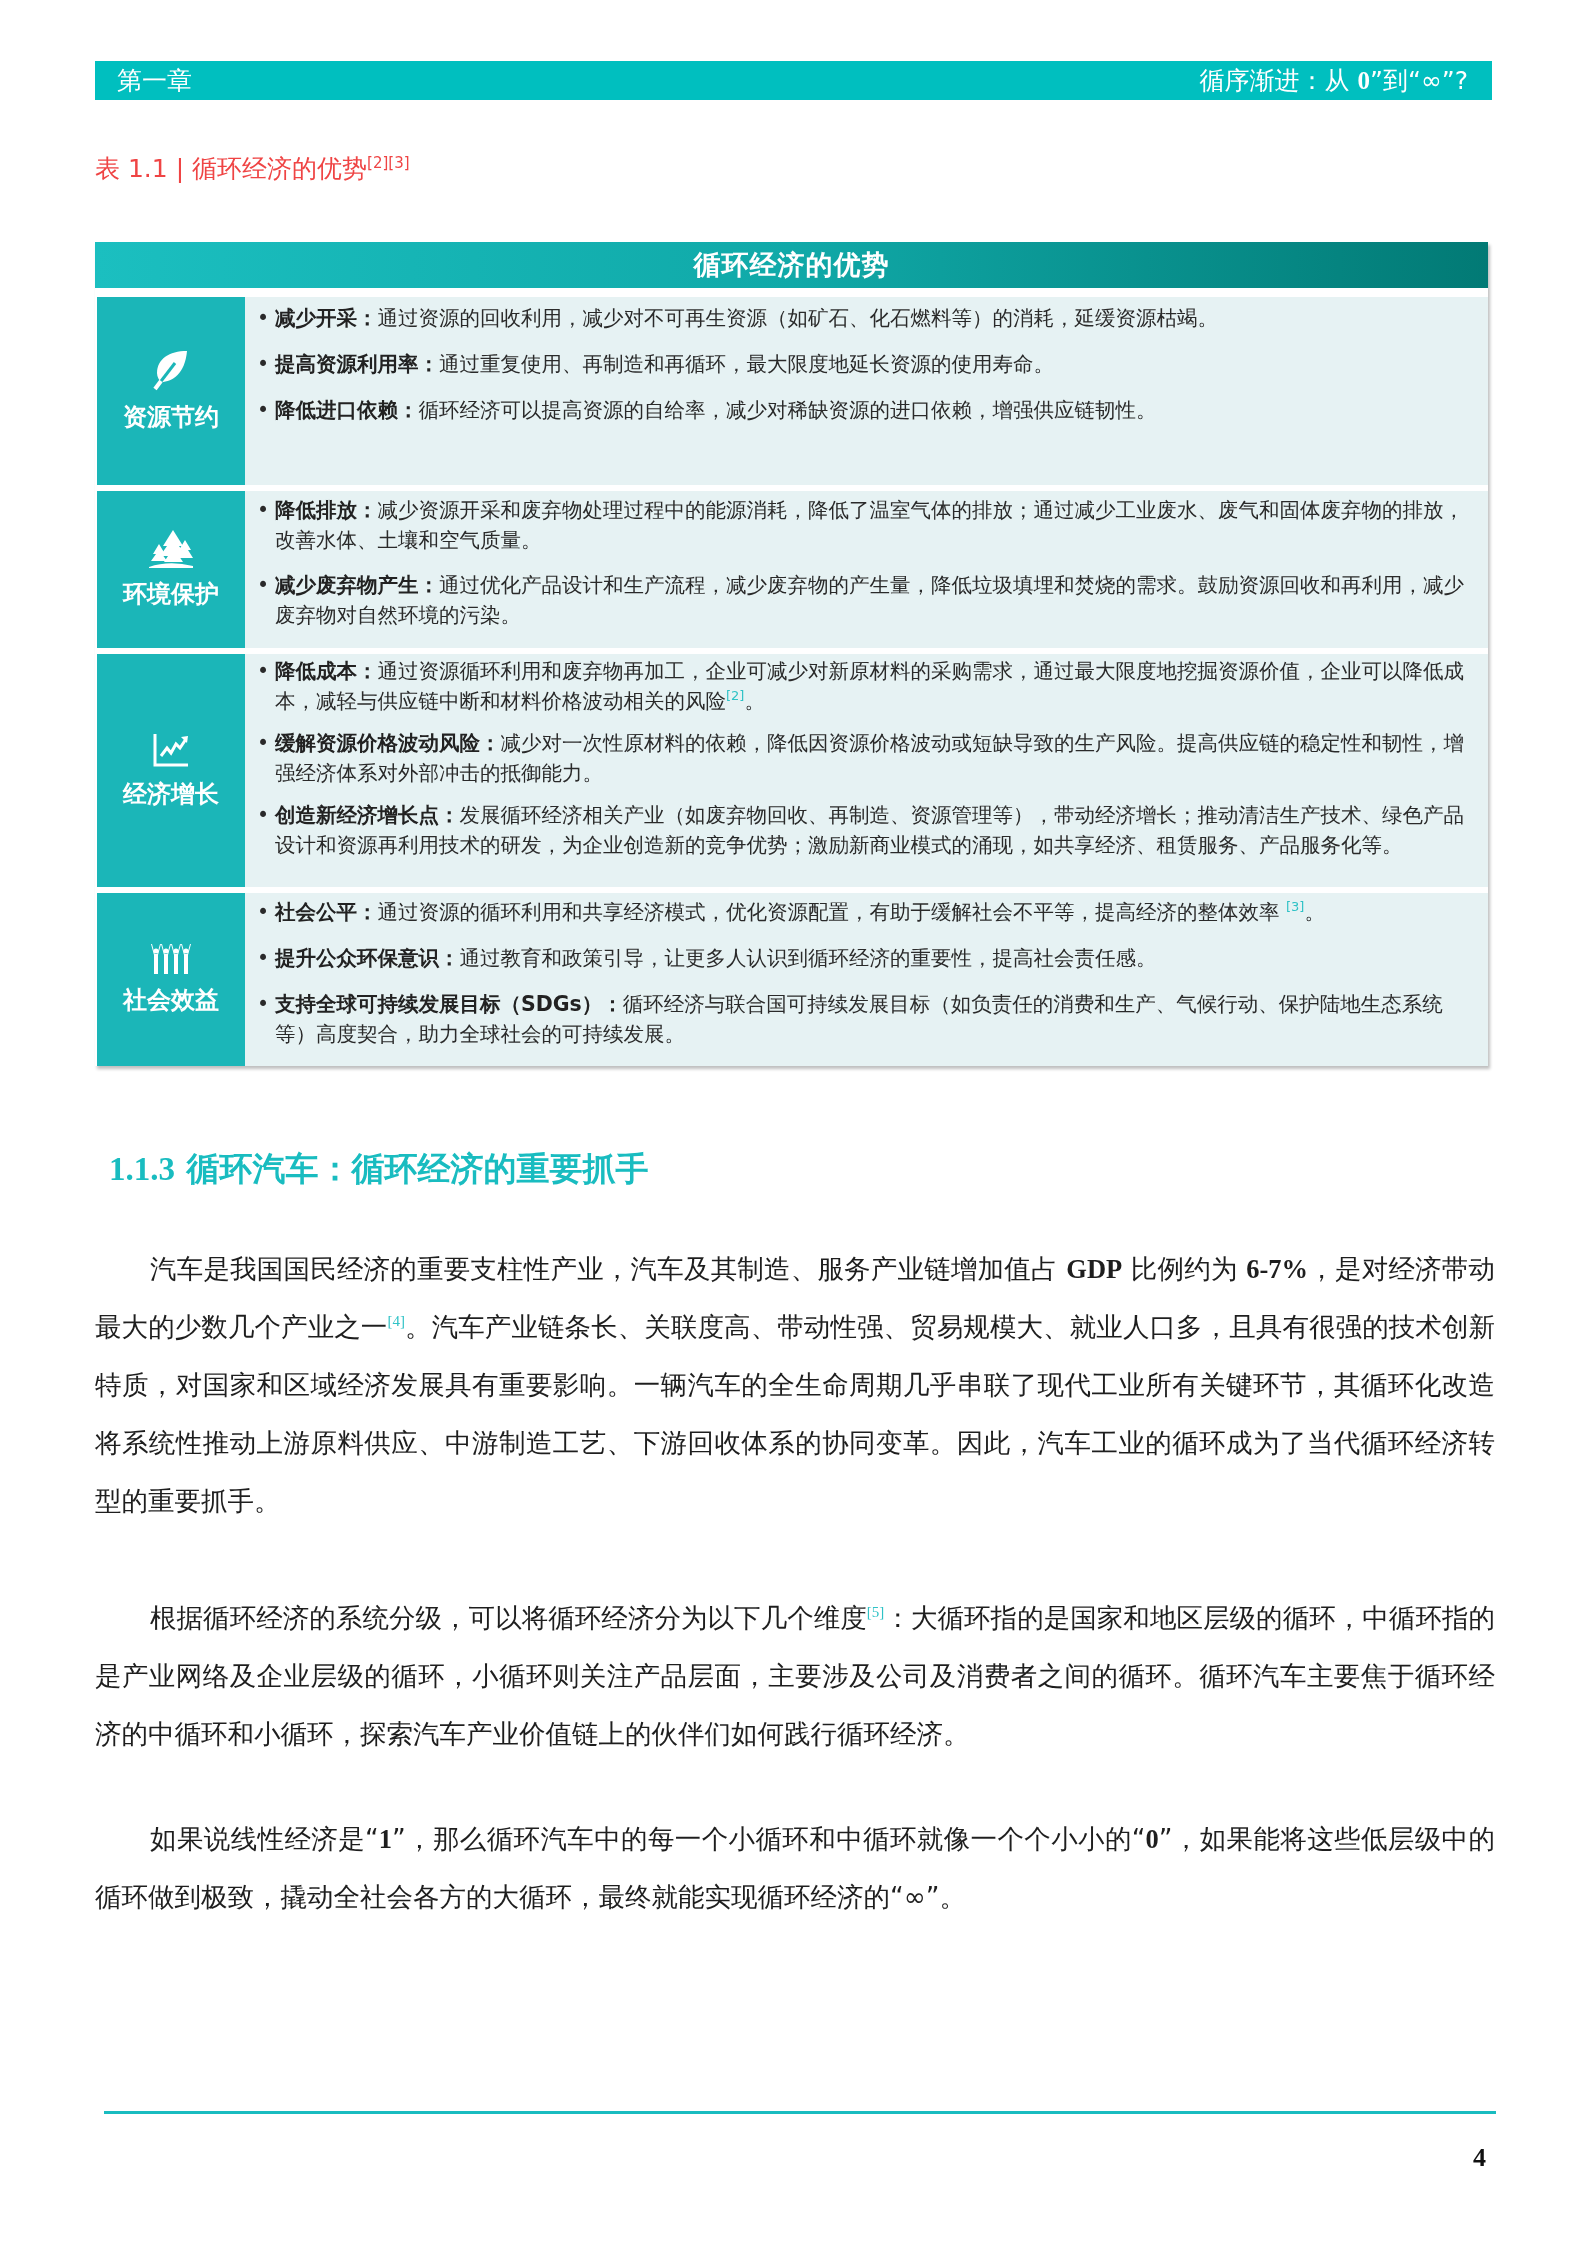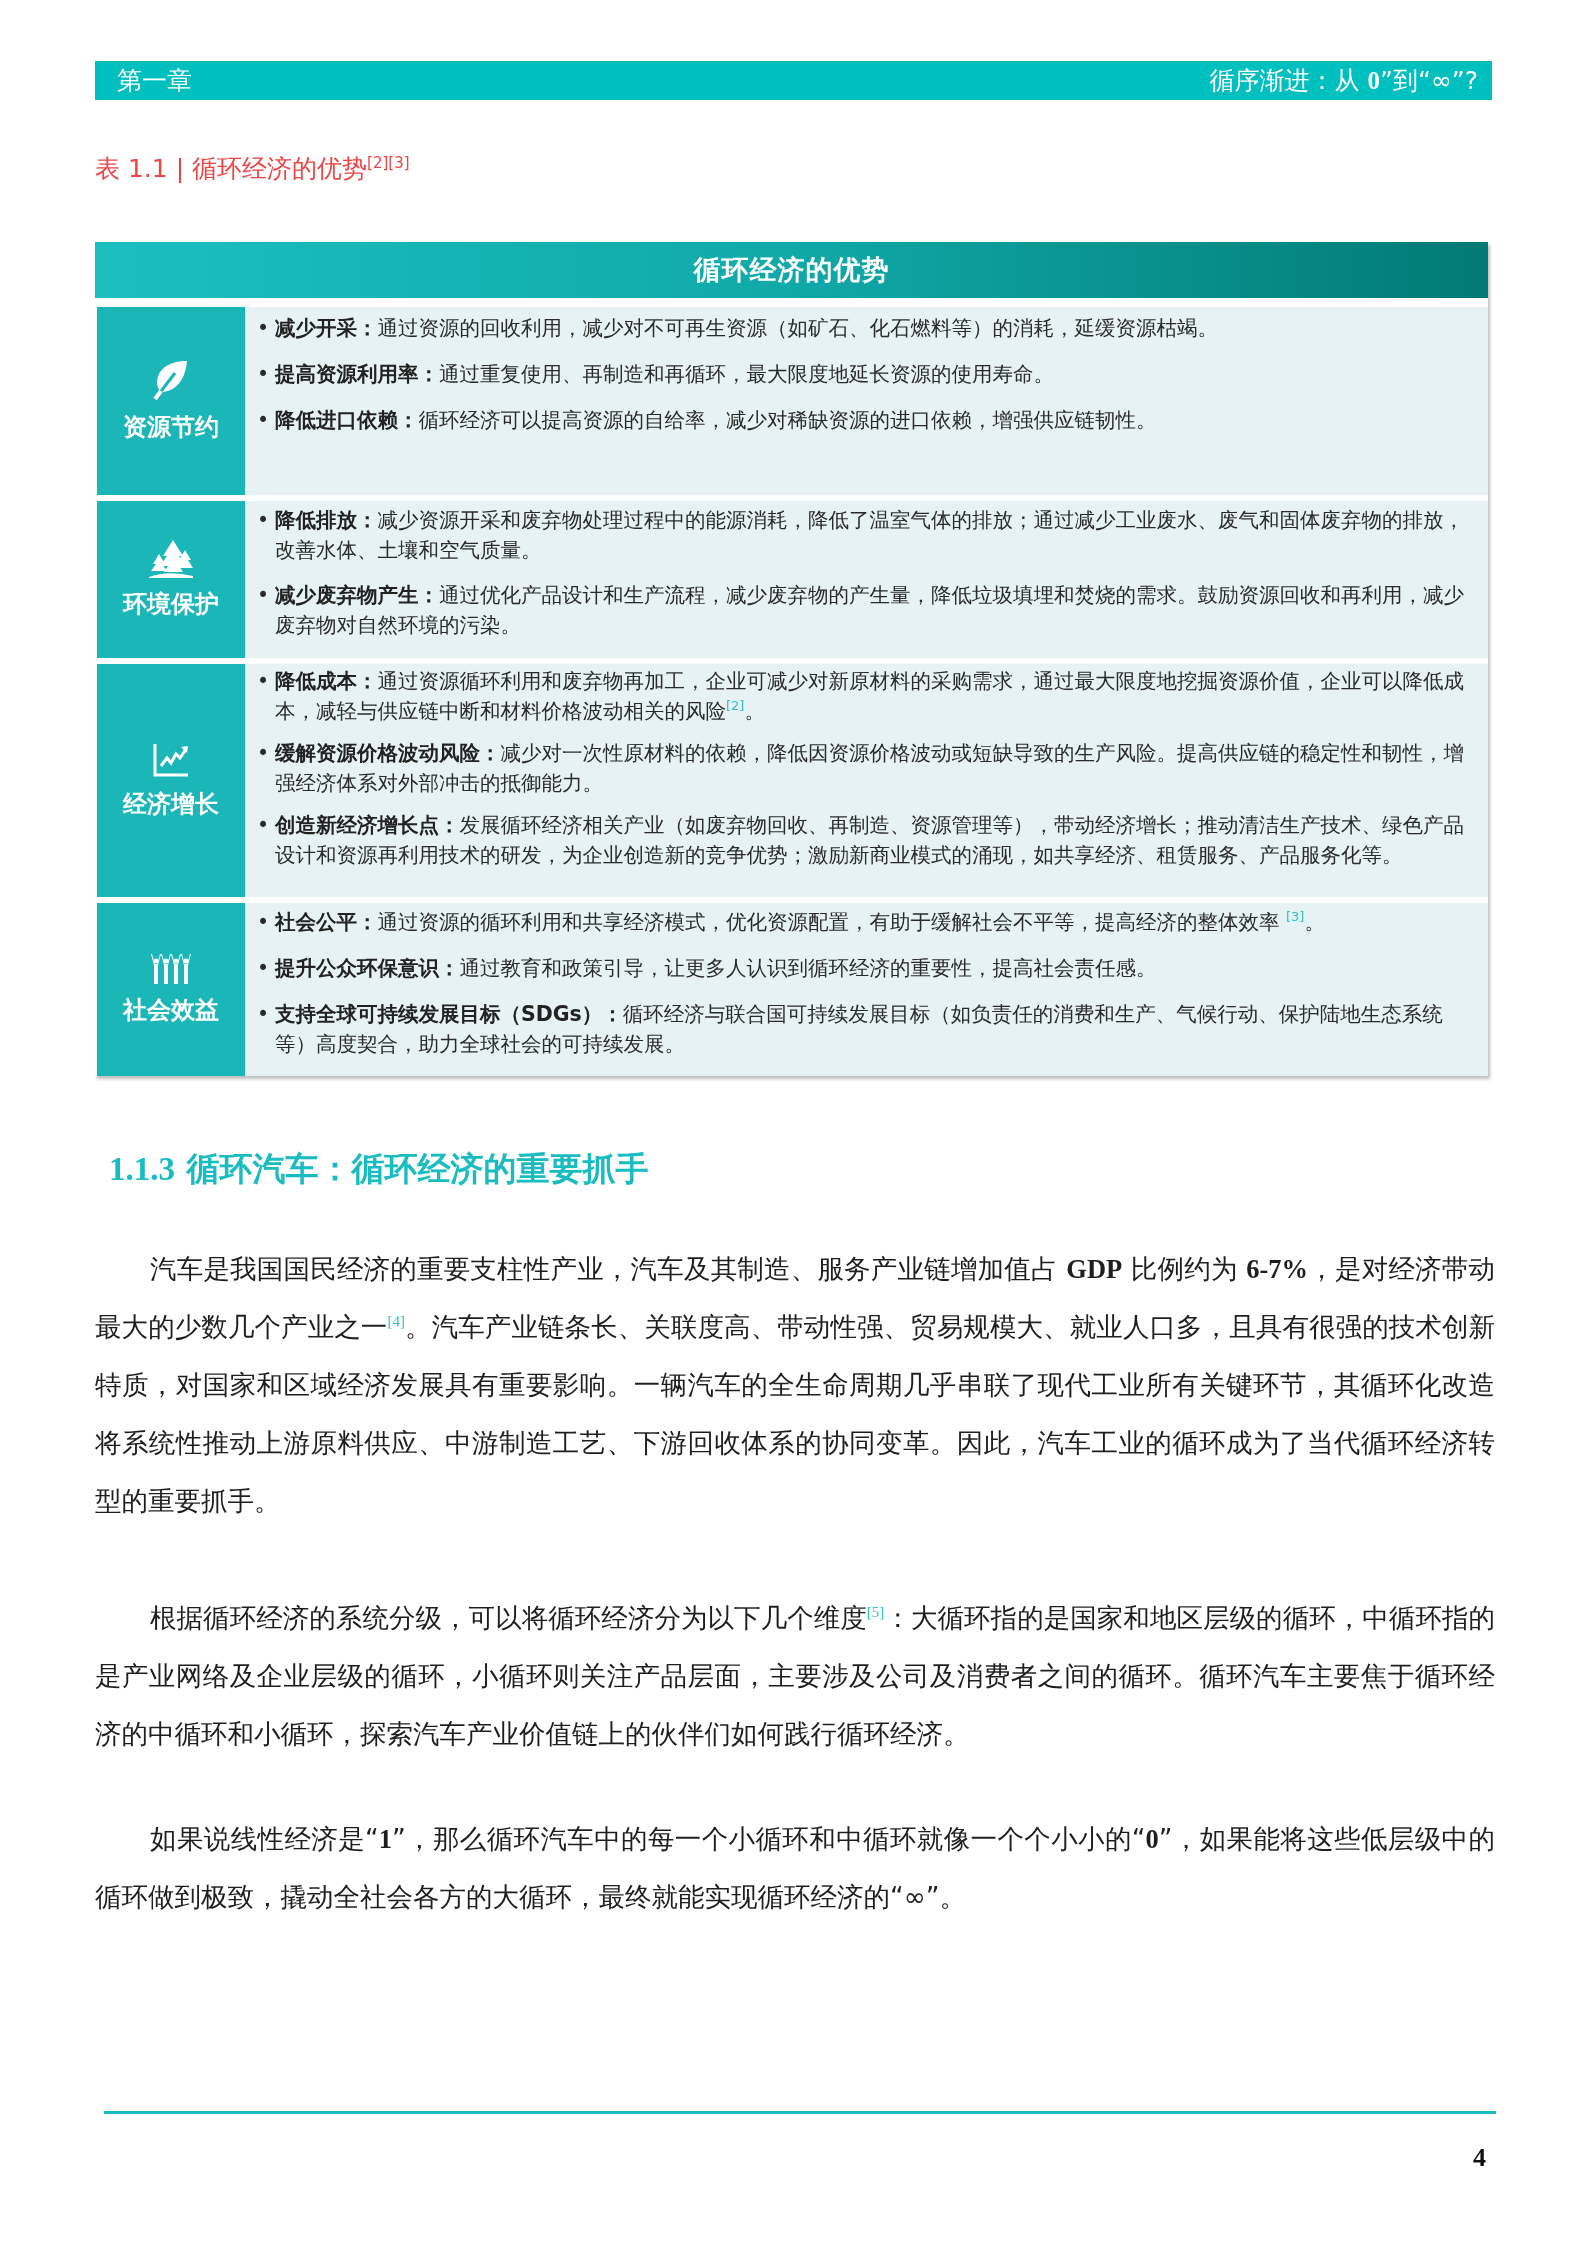--- a/index.html
+++ b/index.html
@@ -1,30 +1,30 @@
 <!DOCTYPE html>
 <html><head>
 <meta charset="utf-8">
 <style>
   html, body { margin: 0; padding: 0; background: #ffffff; }
   body { width: 1587px; height: 2245px; position: relative; overflow: hidden;
          font-family: "DejaVu Sans", "Liberation Sans", sans-serif; color: #222; }
 
   .top-bar { position: absolute; left: 95px; top: 61px; width: 1397px; height: 39px;
              background: #00bfbf; color: #fff; display: flex; align-items: center;
-             justify-content: space-between; box-sizing: border-box; padding: 0 14px 0 22px;
+             justify-content: space-between; box-sizing: border-box; padding: 0 24px 0 22px;
              font-size: 25px; }
   .top-bar .right .num { font-family: "Liberation Serif", serif; font-weight: bold; }
 
   .caption { position: absolute; left: 95px; top: 152px; font-size: 25px; color: #ef4444; }
   .caption sup { font-size: 15px; vertical-align: super; line-height: 0; }
 
   .table { position: absolute; left: 95px; top: 242px; width: 1393px;
            box-shadow: 2px 3px 3px rgba(0,0,0,0.25); background: #fff; }
-  .table-head { height: 56px; background: linear-gradient(90deg, #1bbfc0 0%, #10a9a8 50%, #027a75 100%);
+  .table-head { height: 46px; background: linear-gradient(90deg, #1bbfc0 0%, #10a9a8 50%, #027a75 100%);
                 color: #fff; font-weight: bold; font-size: 27px; display: flex;
                 align-items: center; justify-content: center; letter-spacing: 1px; }
   .t-row { display: flex; margin-top: 6px; }
   .t-label { width: 148px; flex: 0 0 148px; background: #1bb6b8; color: #fff; margin-left: 2px;
              display: flex; flex-direction: column; align-items: center; justify-content: center;
              font-weight: bold; font-size: 24px; }
   .t-label svg { display: block; margin-bottom: 10px; }
   .t-body { flex: 1; background: #e6f2f3; box-sizing: border-box; padding: 8px 16px 6px 10px; }
   .item { position: relative; padding-left: 20px; font-size: 20.5px; line-height: 30px; color: #2a2a2a;
           margin-bottom: 15px; }

